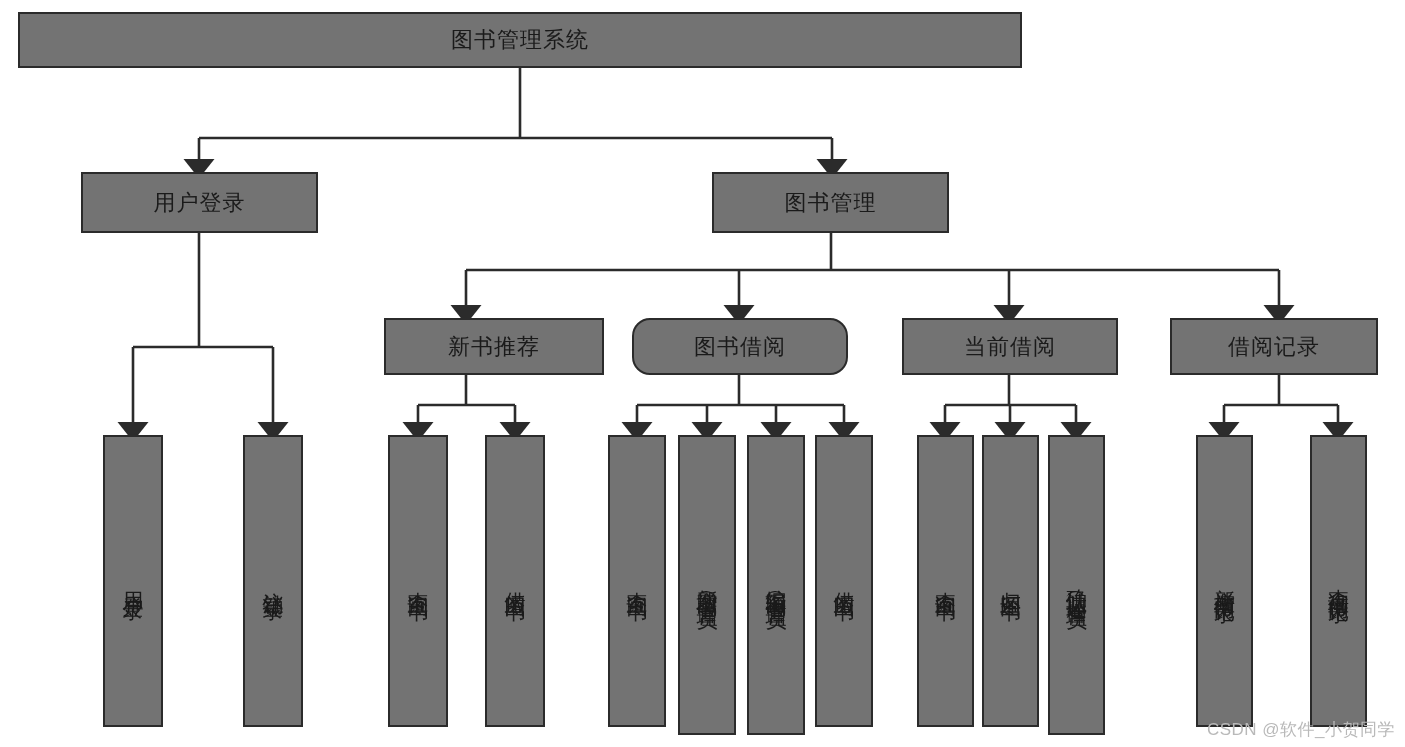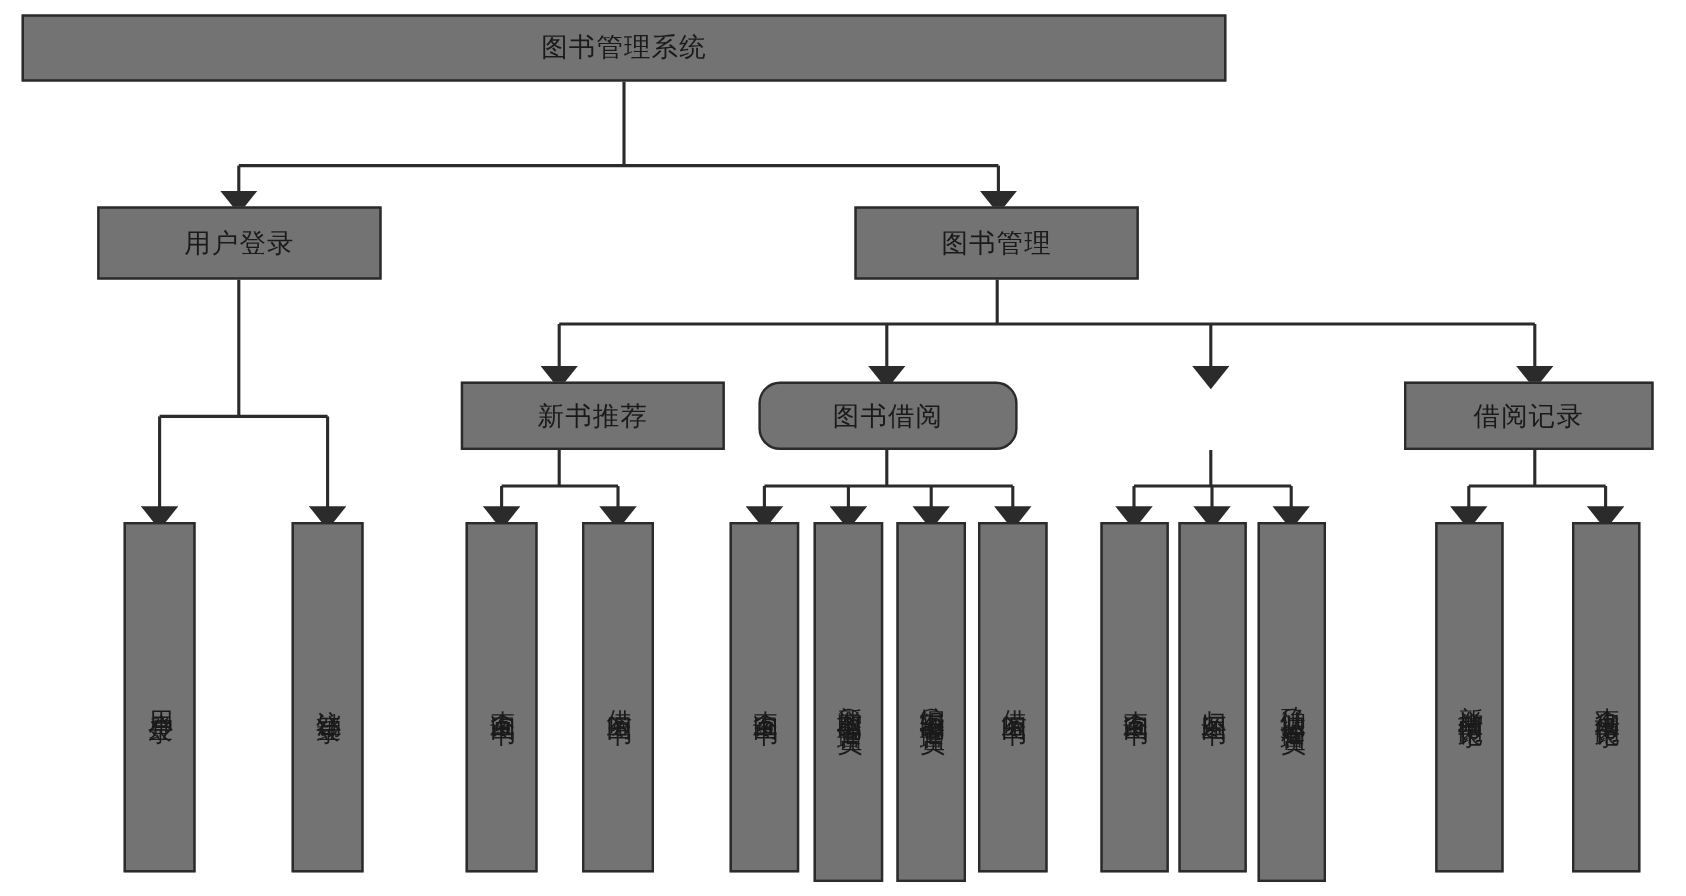--- a/index.html
+++ b/index.html
@@ -113,30 +113,32 @@
     </g>
   </svg>
 
   <div class="node h" style="left: 18px; top: 12px; width: 1004px; height: 56px;">图书管理系统</div>
 
   <div class="node h" style="left: 81px; top: 172px; width: 237px; height: 61px;">用户登录</div>
   <div class="node h" style="left: 712px; top: 172px; width: 237px; height: 61px;">图书管理</div>
 
   <div class="node h" style="left: 358px; top: 318px; width: 220px; height: 57px; margin-left: 26px;">新书推荐</div>
   <div class="node h" style="left: 632px; top: 318px; width: 216px; height: 57px; border-radius: 18px;">图书借阅</div>
+  <div class="node h" style="left: 902px; top: 318px; width: 216px; height: 57px;">当前借阅</div>
   <div class="node h" style="left: 1170px; top: 318px; width: 208px; height: 57px;">借阅记录</div>
 
   <div class="node v" style="left: 103px; top: 435px; width: 60px; height: 292px;">用户登录</div>
   <div class="node v" style="left: 243px; top: 435px; width: 60px; height: 292px;">注销登录</div>
   <div class="node v" style="left: 388px; top: 435px; width: 60px; height: 292px;">查询图书</div>
   <div class="node v" style="left: 485px; top: 435px; width: 60px; height: 292px;">借阅图书</div>
   <div class="node v" style="left: 608px; top: 435px; width: 58px; height: 292px;">查询图书</div>
   <div class="node v" style="left: 678px; top: 435px; width: 58px; height: 300px;">新增图书（管理员）</div>
   <div class="node v" style="left: 747px; top: 435px; width: 58px; height: 300px;">编辑图书（管理员）</div>
   <div class="node v" style="left: 815px; top: 435px; width: 58px; height: 292px;">借阅图书</div>
   <div class="node v" style="left: 917px; top: 435px; width: 57px; height: 292px;">查询图书</div>
   <div class="node v" style="left: 982px; top: 435px; width: 57px; height: 292px;">归还图书</div>
   <div class="node v" style="left: 1048px; top: 435px; width: 57px; height: 300px;">确认归还（管理员）</div>
   <div class="node v" style="left: 1196px; top: 435px; width: 57px; height: 292px;">新增借阅记录</div>
   <div class="node v" style="left: 1310px; top: 435px; width: 57px; height: 292px;">查询借阅记录</div>
 
+  <div id="watermark">CSDN @软件_小贺同学</div>
 
 </div>
 
 </body></html>

